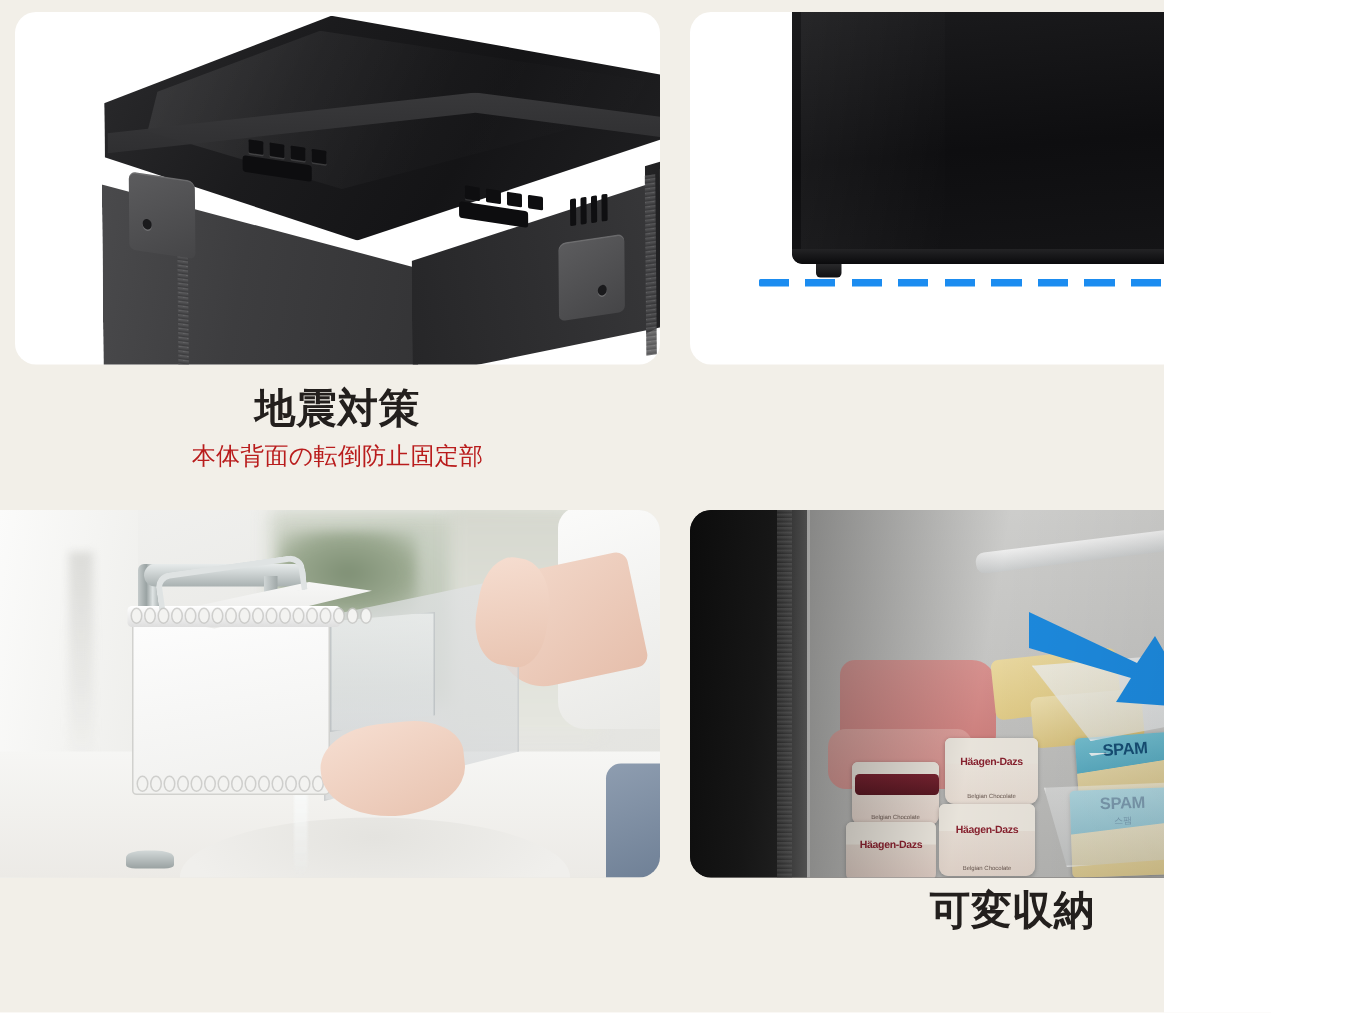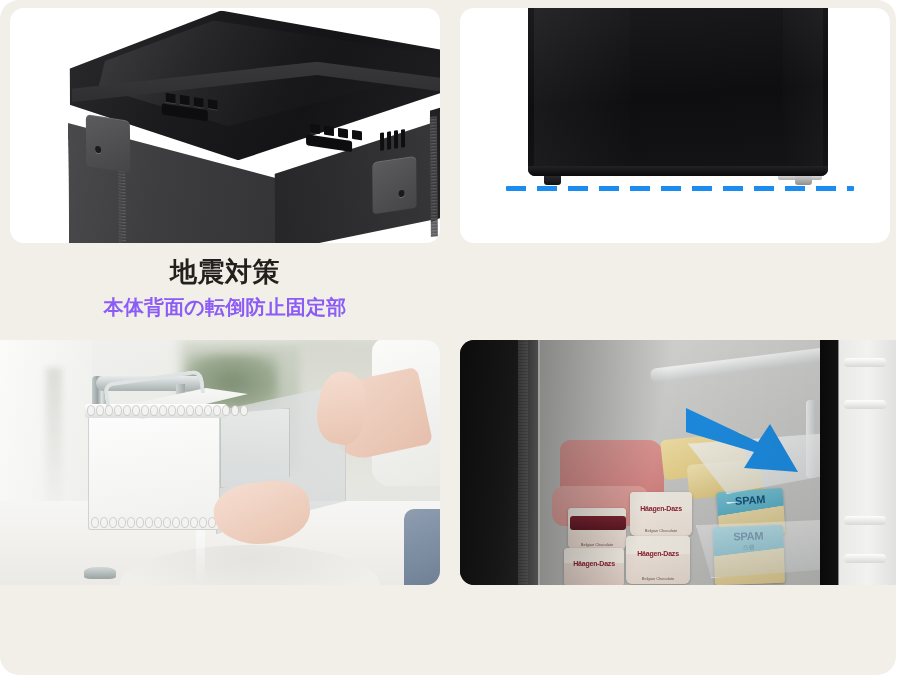--- a/index.html
+++ b/index.html
@@ -8,25 +8,24 @@
     background: #ffffff;
   }
   body {
     width: 900px;
     height: 675px;
     overflow: hidden;
     font-family: "Liberation Sans", "DejaVu Sans", sans-serif;
   }
   .page {
     position: relative;
-    width: 896px;
+    width: 776px;
     height: 675px;
     background: #f2efe8;
     overflow: hidden;
-    border-radius: 19px;
   }
 
   .photo {
     position: absolute;
     overflow: hidden;
     background: #ffffff;
   }
 
   .caption {
     position: absolute;
@@ -35,23 +34,23 @@
   }
   .caption .title {
     font-size: 27px;
     font-weight: 700;
     color: #231f1d;
     letter-spacing: 0.02em;
     line-height: 1.1;
     margin: 0;
   }
   .caption .sub {
-    font-size: 20px;
-    font-weight: 700;
-    color: #8b5cf6;
+    font-size: 16px;
+    font-weight: 400;
+    color: #b91c1c;
     letter-spacing: 0.01em;
     line-height: 1.2;
     margin: 7px 0 0 0;
   }
 
   
   #photo1 {
     left: 10px; top: 8px; width: 430px; height: 235px;
     border-radius: 14px;
     background: #ffffff;
@@ -746,15 +745,16 @@
     <div class="p4-gloss"></div>
     <div class="p4-doorR">
       <div class="p4-liner-rib r1"></div>
       <div class="p4-liner-rib r2"></div>
       <div class="p4-liner-rib r3"></div>
       <div class="p4-liner-rib r4"></div>
     </div>
   </div>
 
   <div class="caption" style="left:450px; top:593px;">
+    <p class="title">可変収納</p>
   </div>
 
 </div>
 
 </body></html>

